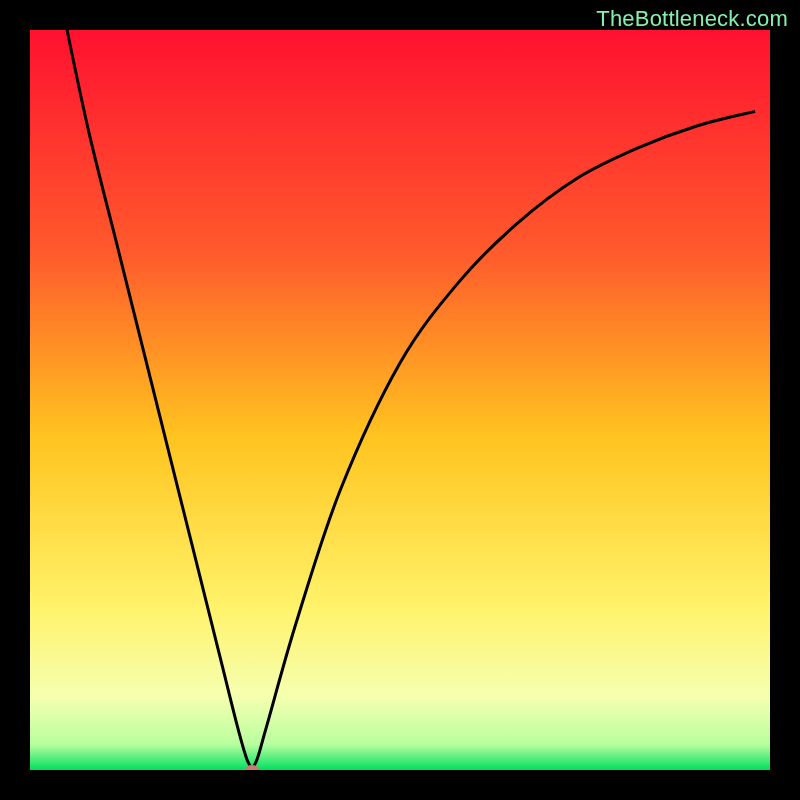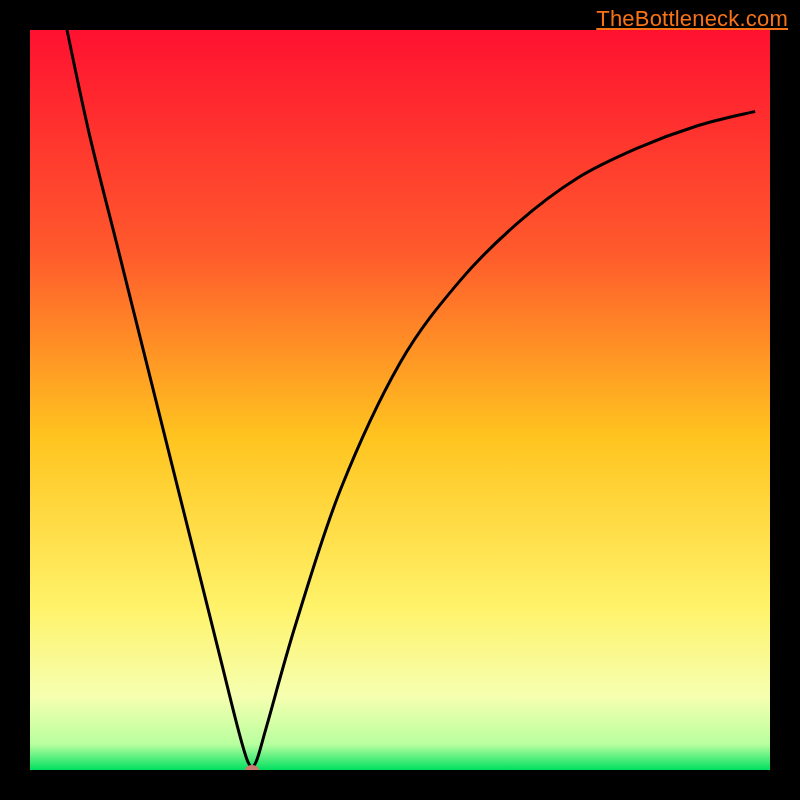--- a/index.html
+++ b/index.html
@@ -31,27 +31,26 @@
     inset: 0;
   }
   .svg-overlay {
     position: absolute;
     inset: 0;
   }
   .watermark {
     position: absolute;
     top: 6px;
     right: 12px;
-    color: #f97316;
+    color: #86efac;
     font-size: 22px;
     font-weight: 500;
     letter-spacing: 0.2px;
     user-select: none;
     font-family: Arial, Helvetica, sans-serif;
-    text-decoration: underline;
   }
 </style>
 </head>
 <body>
 
 <div class="frame">
 
   <div class="watermark">TheBottleneck.com</div>
 
   <div class="plot-area">

